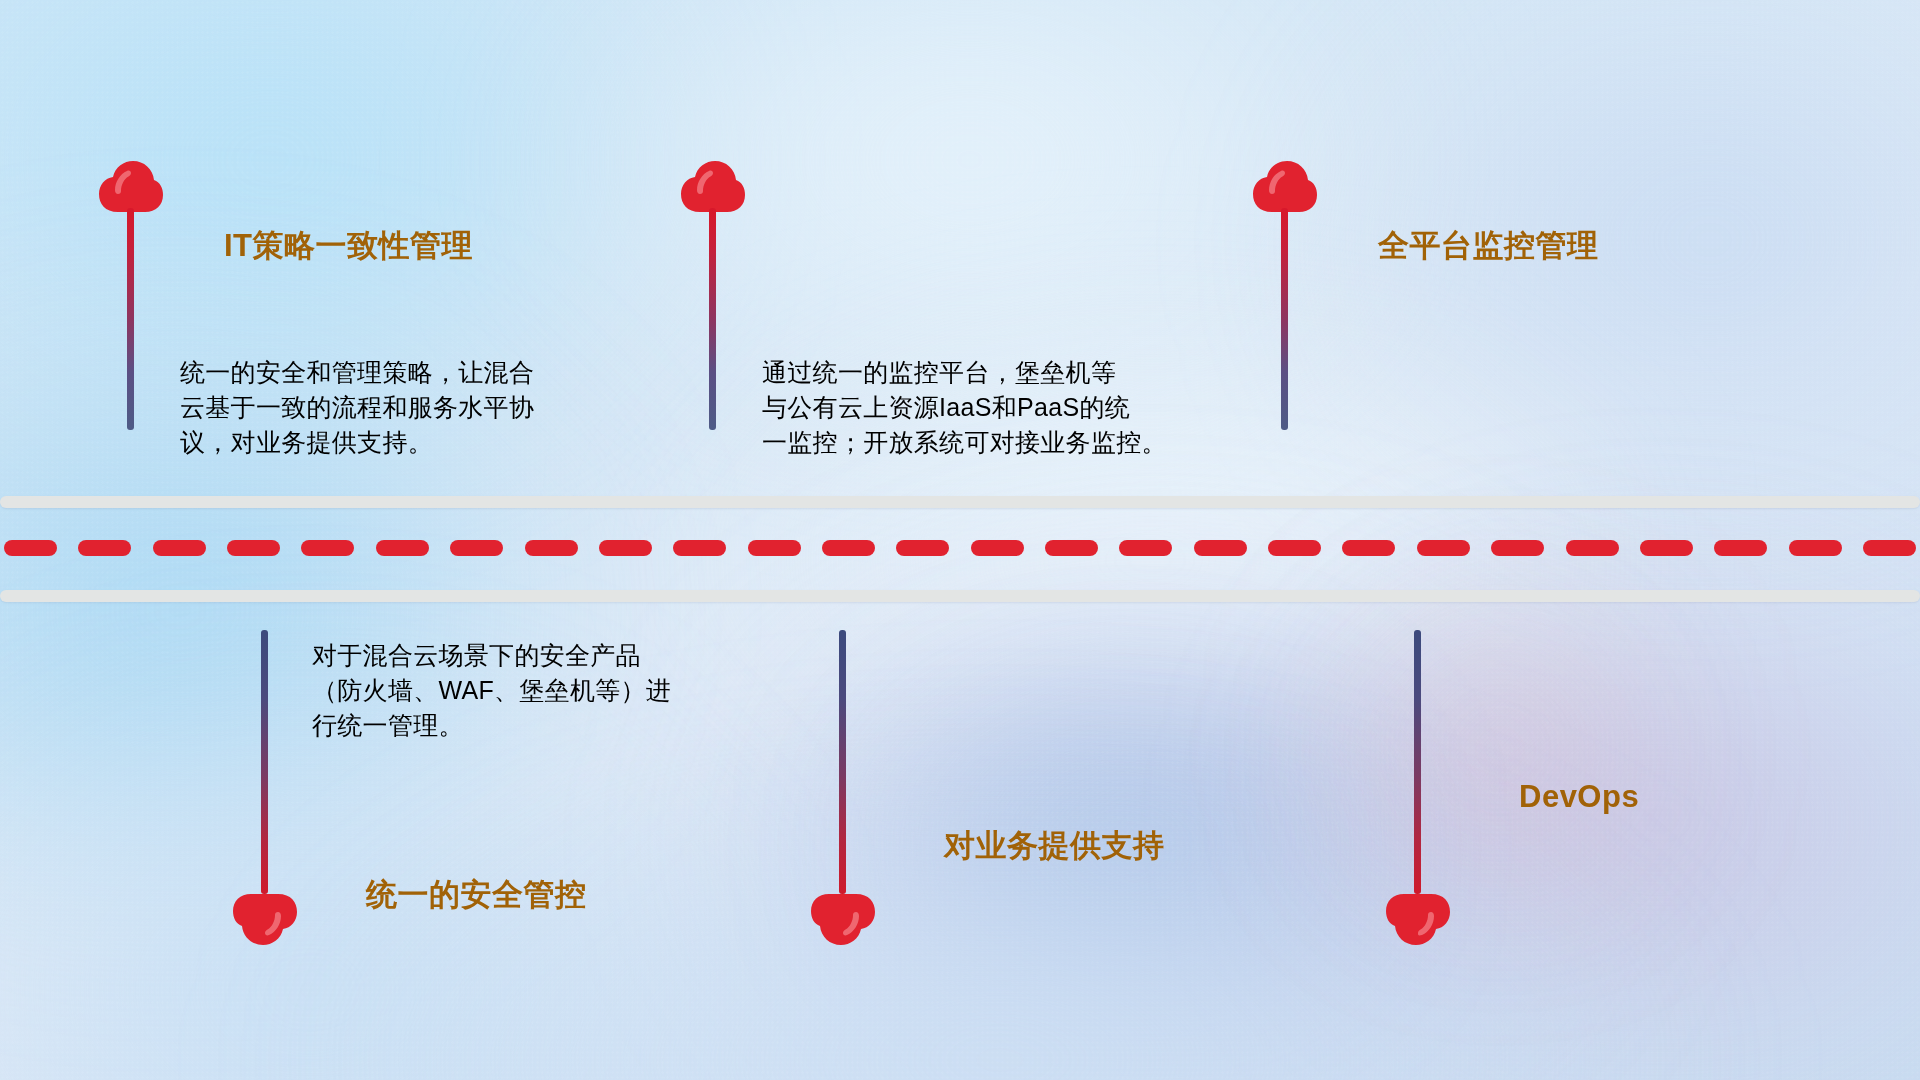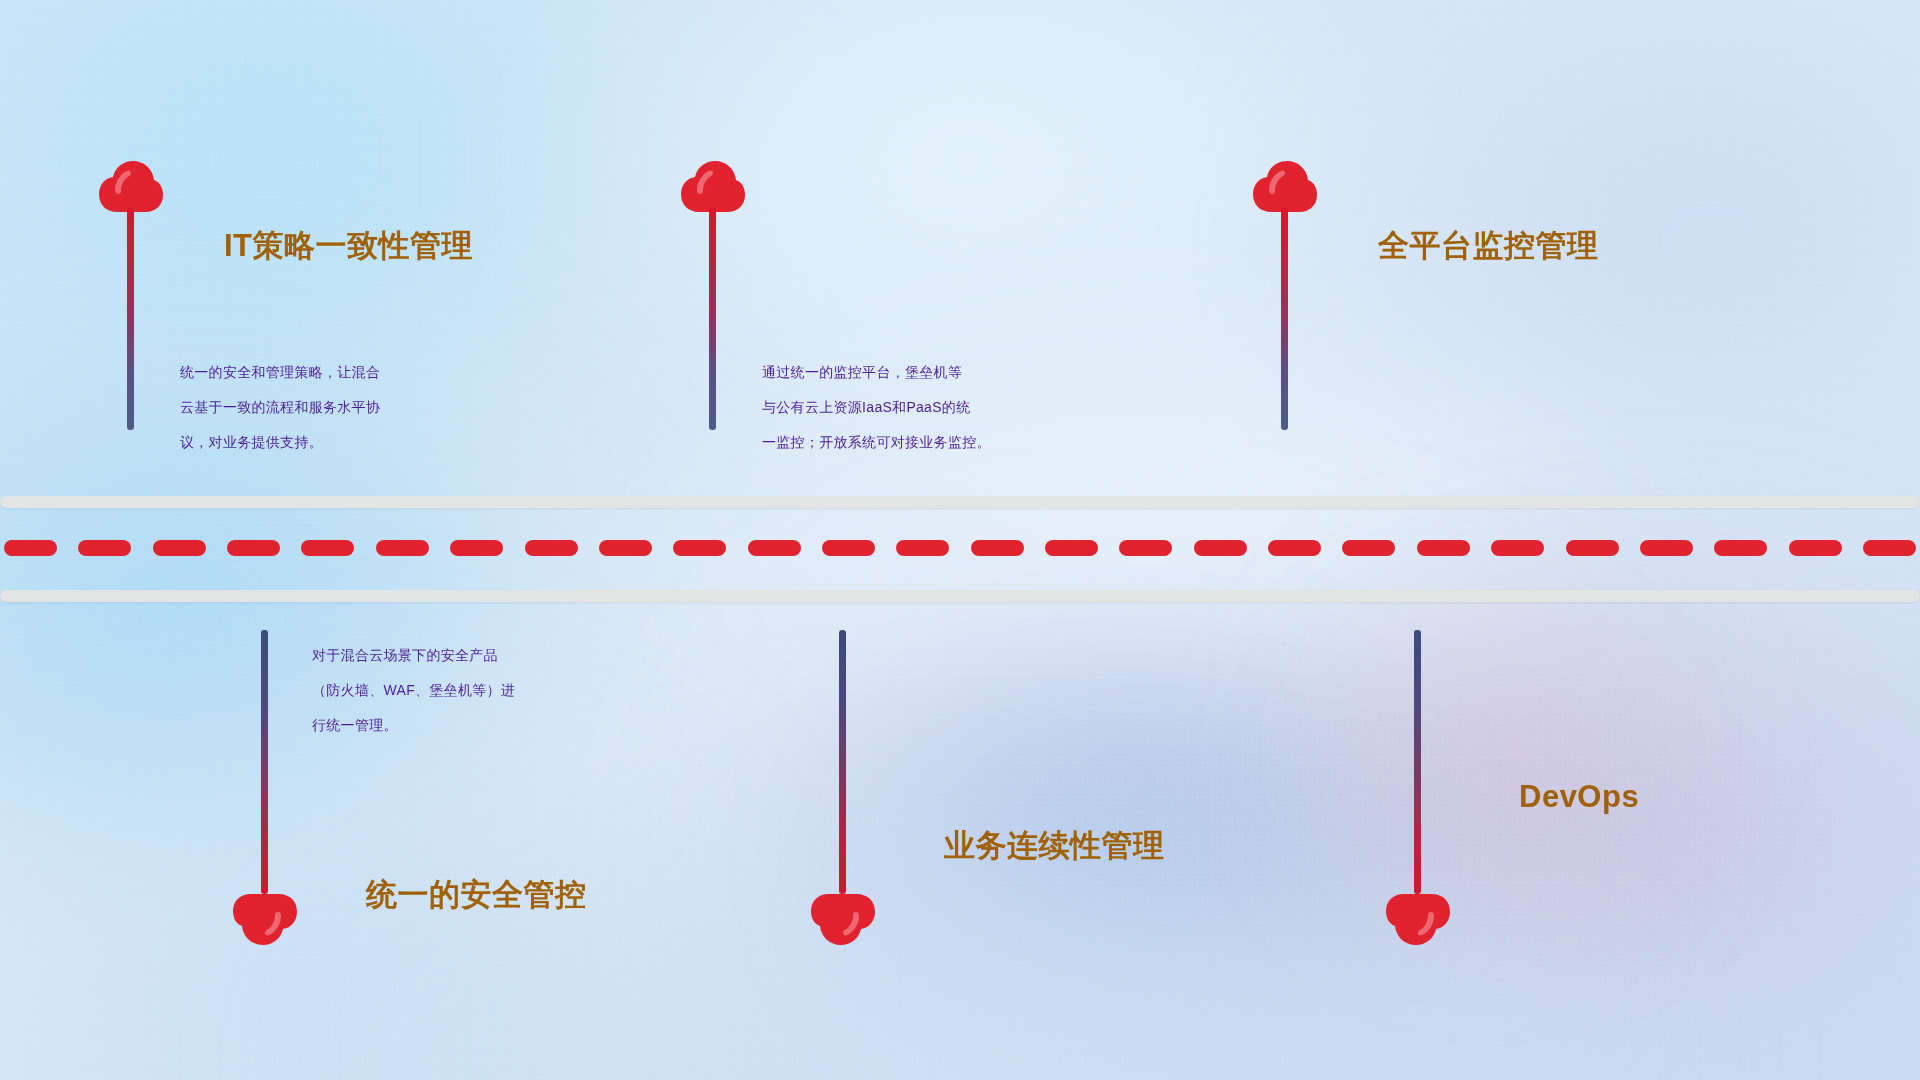--- a/index.html
+++ b/index.html
@@ -140,23 +140,23 @@
     position: absolute;
     font-size: 31px;
     font-weight: 700;
     color: #a16207;
     letter-spacing: .5px;
     white-space: nowrap;
     margin-left: 44px;
   }
   .col-body {
     position: absolute;
-    font-size: 14px;
+    font-size: 25px;
     line-height: 35px;
-    color: #4c1d95;
+    color: #000000;
     letter-spacing: .3px;
     white-space: pre-line;
   }
 </style>
 </head>
 <body>
 
 <div id="stage">
 
   <div class="bg-base"></div>
@@ -258,21 +258,21 @@
 
   <div class="marker" style="left:810px; top:630px;">
     <div class="pole pole-bottom" style="left:29px; top:0; height:264px;"></div>
     <div class="cloud-wrap flipped" style="left:0; top:262px;">
       <svg viewBox="0 0 66 54" xmlns="http://www.w3.org/2000/svg">
         <path d="M20 52 C7 52 1 44 1 34 C1 25 7 18 15 17 C17 7 26 1 35 1 C46 1 55 9 56 20 C62 22 65 28 65 35 C65 45 58 52 47 52 Z" fill="#e1222f"></path>
         <path d="M17 30 C17 22 22 14 29 11 C31 10 33 11 33 13 C33 14.5 32 15.5 30.5 16.5 C26 19 23 25 23 31 C23 33 22 34 20 34 C18.3 34 17 32.5 17 30 Z" fill="#ef6b74" opacity="0.95"></path>
       </svg>
     </div>
   </div>
-  <div class="col-title" style="left:900px; top:825px;">业务连续性管理</div>
+  <div class="col-title" style="left:900px; top:825px;">对业务提供支持</div>
 
   <div class="marker" style="left:1385px; top:630px;">
     <div class="pole pole-bottom" style="left:29px; top:0; height:264px;"></div>
     <div class="cloud-wrap flipped" style="left:0; top:262px;">
       <svg viewBox="0 0 66 54" xmlns="http://www.w3.org/2000/svg">
         <path d="M20 52 C7 52 1 44 1 34 C1 25 7 18 15 17 C17 7 26 1 35 1 C46 1 55 9 56 20 C62 22 65 28 65 35 C65 45 58 52 47 52 Z" fill="#e1222f"></path>
         <path d="M17 30 C17 22 22 14 29 11 C33 10 33 11 33 13 C33 14.5 32 15.5 30.5 16.5 C26 19 23 25 23 31 C23 33 22 34 20 34 C18.3 34 17 32.5 17 30 Z" fill="#ef6b74" opacity="0.95"></path>
       </svg>
     </div>
   </div>

